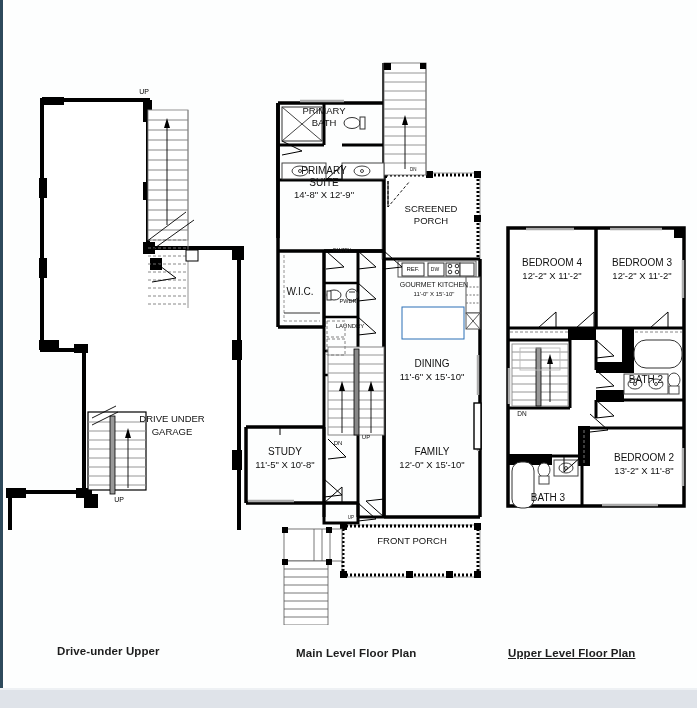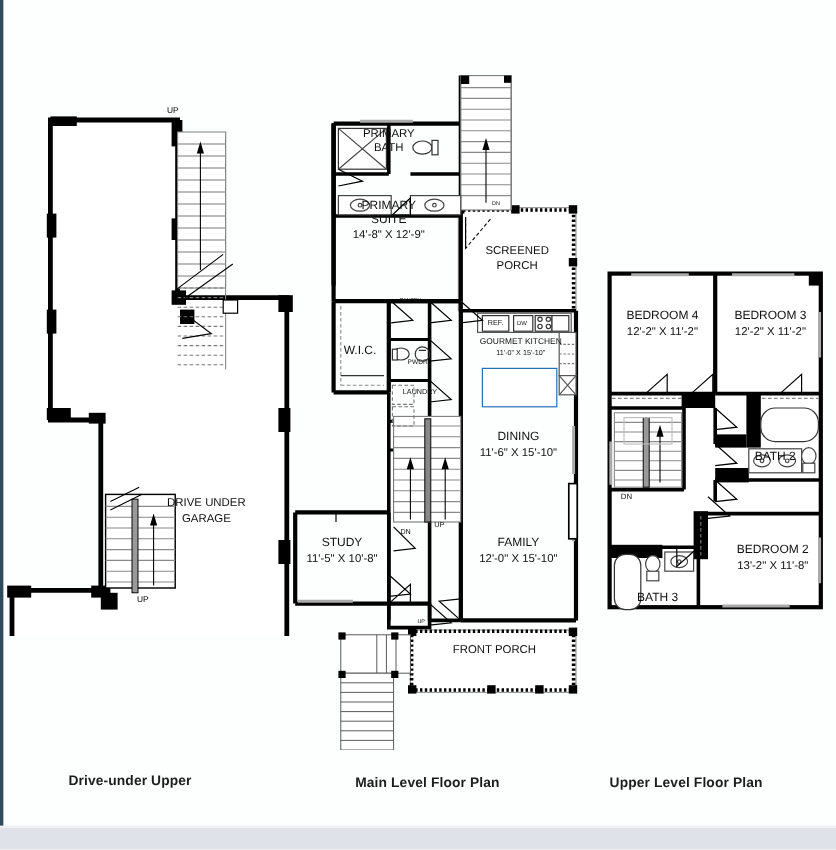--- a/index.html
+++ b/index.html
@@ -509,17 +509,17 @@
       <text x="146" y="256" font-size="9.5">13'-2" X 11'-8"</text>
 
       <text x="50" y="283" font-size="10">BATH 3</text>
 
       <text x="24" y="198" font-size="6.5">DN</text>
     </g>
   </svg>
 
   <div class="cap" style="left:57px;top:645px;">Drive-under Upper</div>
   <div class="cap" style="left:296px;top:647px;">Main Level Floor Plan</div>
-  <div class="cap" style="left:508px;top:647px;">Upper Level Floor Plan</div>
+  <div class="cap" style="left:508px;top:647px;text-decoration:underline;">Upper Level Floor Plan</div>
 
   <div class="bottom-band2"></div>
   <div class="bottom-band"></div>
 </div>
 
 </body></html>

